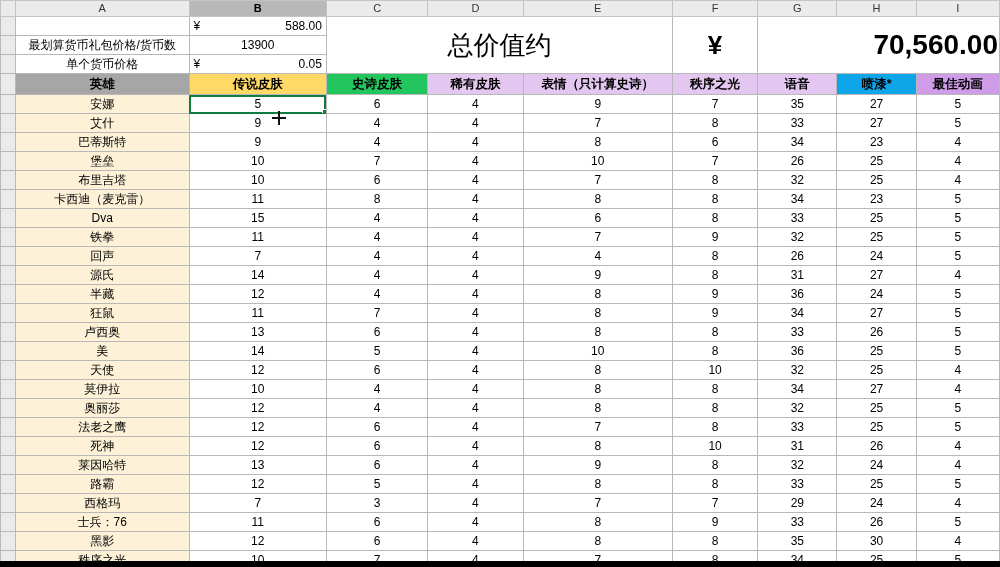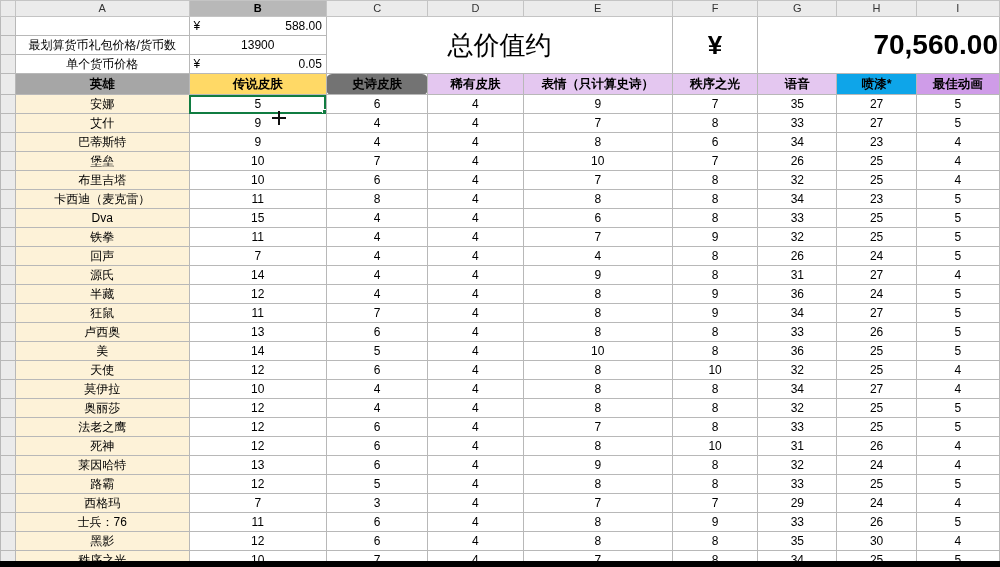--- a/index.html
+++ b/index.html
@@ -101,21 +101,21 @@
   }
   
   tr.hdr td {
     font-weight: bold;
     height: 20px;
     line-height: 20px;
     font-size: 12.5px;
   }
   .h-hero   { background: #a6a6a6; }
   .h-legend { background: #ffd966; }
-  .h-epic   { background: #737373; border-radius: 6px; }
+  .h-epic   { background: #22c55e; }
   .h-rare   { background: #e4c7f0; }
   .h-emote  { background: #e4c7f0; }
   .h-pose   { background: #e4c7f0; }
   .h-voice  { background: #e4c7f0; }
   .h-spray  { background: #0ea5e9; }
   .h-high   { background: #cf9ce8; }
 
   td.heroname {
     background: #fdf2d8;
     text-align: center;

